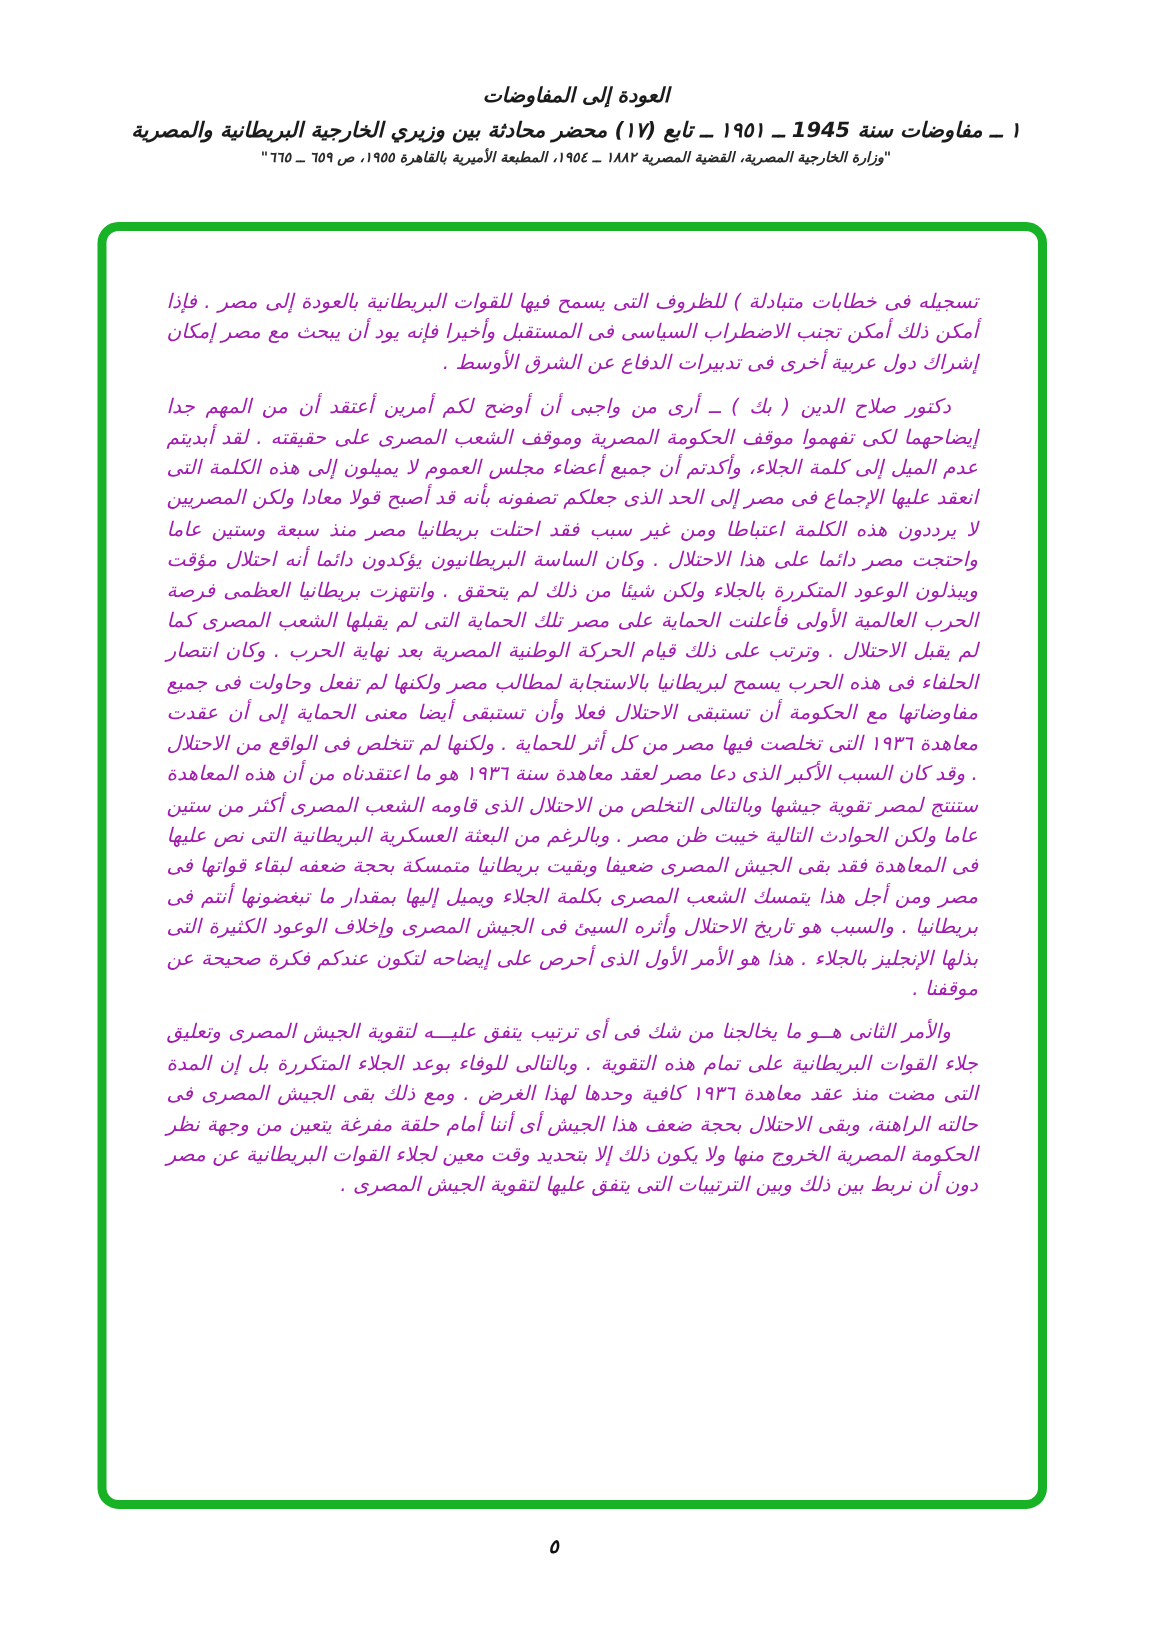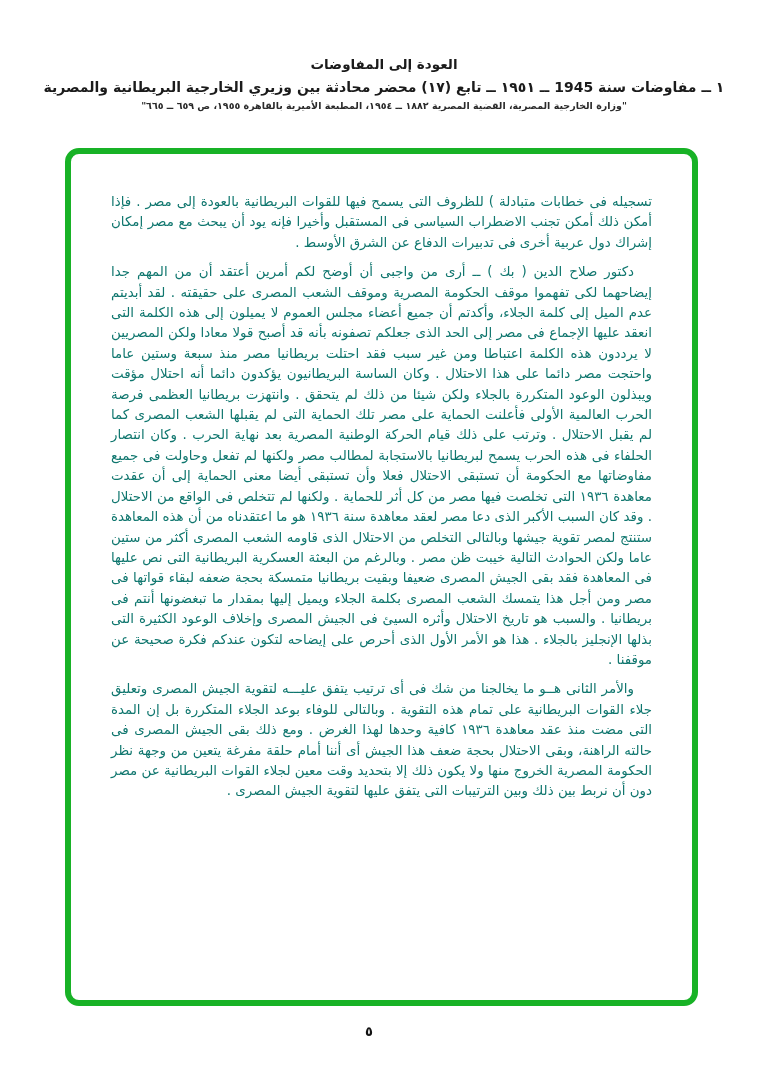--- a/index.html
+++ b/index.html
@@ -9,20 +9,21 @@
   }
   .page {
     position: relative;
     width: 768px;
     height: 1085px;
     background: #ffffff;
     overflow: hidden;
     font-family: "DejaVu Sans", sans-serif;
     color: #1b1b1b;
     direction: rtl;
+    font-style: italic;
   }
   .header {
     position: absolute;
     top: 56px;
     left: 0;
     right: 0;
     text-align: center;
   }
   .doc-title {
     font-size: 13.5px;
@@ -55,21 +56,21 @@
   }
   .text-block {
     position: absolute;
     top: 38px;
     right: 40px;
     left: 40px;
     direction: rtl;
     text-align: justify;
     font-size: 13.4px;
     line-height: 20.4px;
-    color: #0f766e;
+    color: #a21caf;
   }
   .text-block p {
     margin: 0 0 9px 0;
   }
   .text-block p.indent {
     text-indent: 18px;
   }
   .page-number {
     position: absolute;
     top: 1024px;

